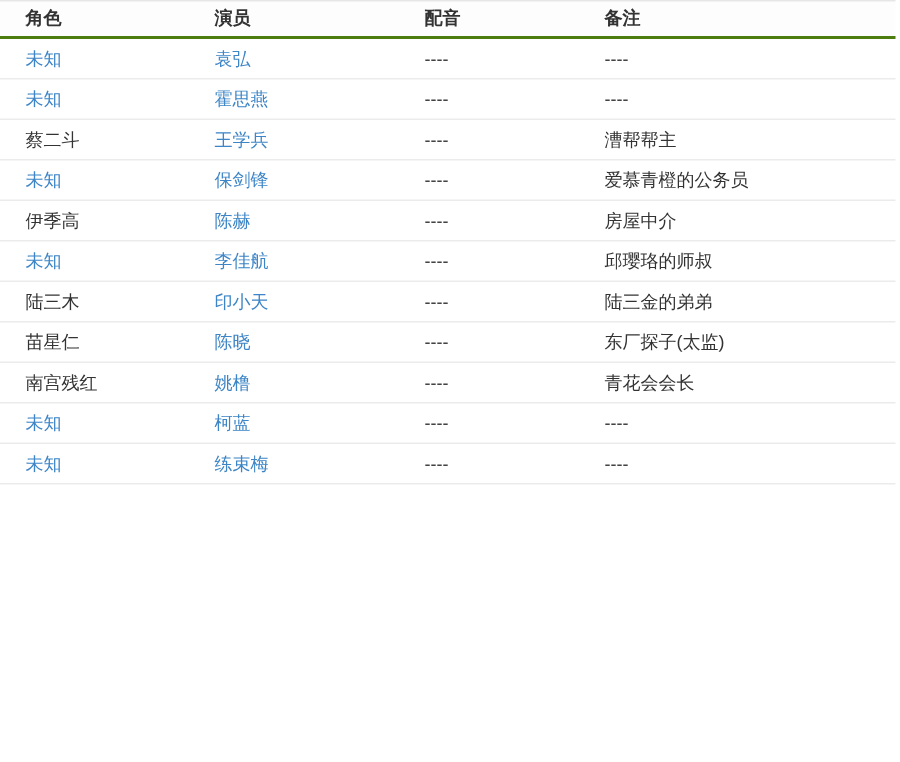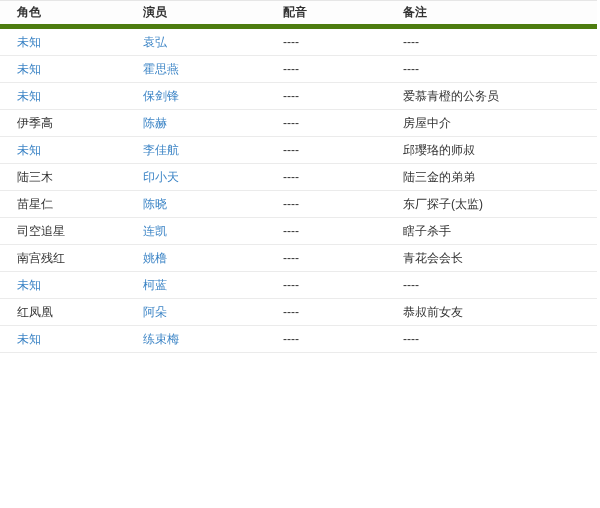--- a/index.html
+++ b/index.html
@@ -10,21 +10,21 @@
   }
   table.cast{
     width:597px;border-collapse:collapse;table-layout:fixed;
     border-top:1px solid #e6e6e6;
   }
   table.cast th{
     height:23px;
     text-align:left;vertical-align:middle;
     font-size:12px;font-weight:bold;color:#333;
     padding:0 0 0 15px;
-    border-bottom:5px solid #4d7c0f;
+    border-bottom:2px solid #4d7c0f;
     background:#fdfdfd;
     white-space:nowrap;overflow:hidden;margin-left:24px;
   }
   table.cast th:first-child{padding-left:17px;}
   table.cast td{
     height:26px;
     vertical-align:middle;
     font-size:12px;color:#333;
     padding:0 0 0 15px;
     border-bottom:1px solid #ebebeb;
@@ -59,20 +59,26 @@
         <td><span class="plain">----</span></td>
         <td><span class="plain">----</span></td>
       </tr>
       <tr>
         <td><span class="link">未知</span></td>
         <td><span class="link">霍思燕</span></td>
         <td><span class="plain">----</span></td>
         <td><span class="plain">----</span></td>
       </tr>
       <tr>
+        <td><span class="plain">蔡二斗</span></td>
+        <td><span class="link">王学兵</span></td>
+        <td><span class="plain">----</span></td>
+        <td><span class="plain">漕帮帮主</span></td>
+      </tr>
+      <tr>
         <td><span class="link">未知</span></td>
         <td><span class="link">保剑锋</span></td>
         <td><span class="plain">----</span></td>
         <td><span class="plain">爱慕青橙的公务员</span></td>
       </tr>
       <tr>
         <td><span class="plain">伊季高</span></td>
         <td><span class="link">陈赫</span></td>
         <td><span class="plain">----</span></td>
         <td><span class="plain">房屋中介</span></td>
@@ -89,43 +95,31 @@
         <td><span class="plain">----</span></td>
         <td><span class="plain">陆三金的弟弟</span></td>
       </tr>
       <tr>
         <td><span class="plain">苗星仁</span></td>
         <td><span class="link">陈晓</span></td>
         <td><span class="plain">----</span></td>
         <td><span class="plain">东厂探子(太监)</span></td>
       </tr>
       <tr>
-        <td><span class="plain">司空追星</span></td>
-        <td><span class="link">连凯</span></td>
-        <td><span class="plain">----</span></td>
-        <td><span class="plain">瞎子杀手</span></td>
-      </tr>
-      <tr>
         <td><span class="plain">南宫残红</span></td>
         <td><span class="link">姚橹</span></td>
         <td><span class="plain">----</span></td>
         <td><span class="plain">青花会会长</span></td>
       </tr>
       <tr>
         <td><span class="link">未知</span></td>
         <td><span class="link">柯蓝</span></td>
         <td><span class="plain">----</span></td>
         <td><span class="plain">----</span></td>
       </tr>
       <tr>
-        <td><span class="plain">红凤凰</span></td>
-        <td><span class="link">阿朵</span></td>
-        <td><span class="plain">----</span></td>
-        <td><span class="plain">恭叔前女友</span></td>
-      </tr>
-      <tr>
         <td><span class="link">未知</span></td>
         <td><span class="link">练束梅</span></td>
         <td><span class="plain">----</span></td>
         <td><span class="plain">----</span></td>
       </tr>
     </tbody>
 </table>
 
 </body></html>

